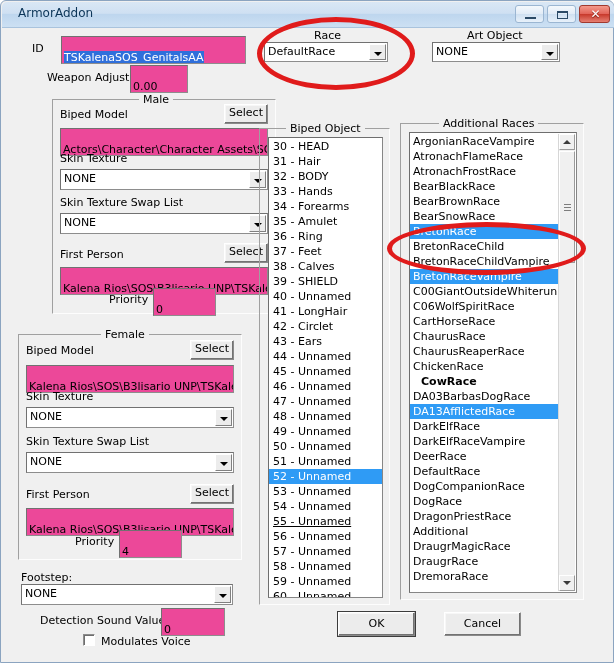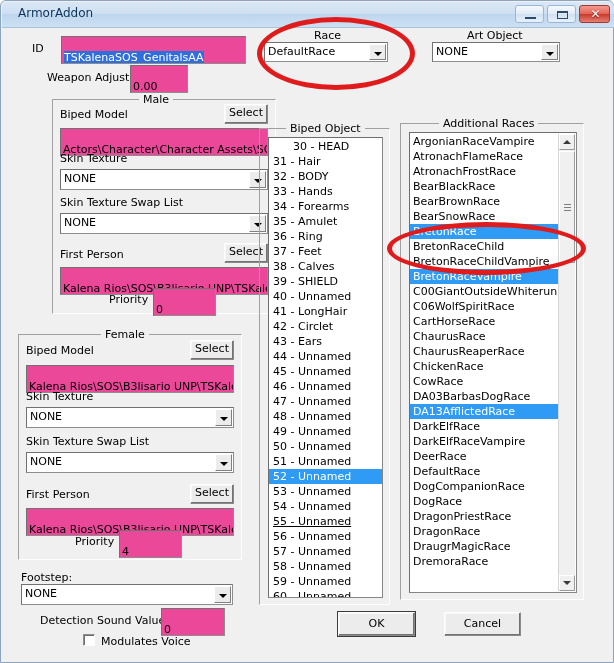--- a/index.html
+++ b/index.html
@@ -243,21 +243,21 @@
   <div class="lbl" style="left:39px;top:613px;">Detection Sound Value</div>
   <div class="txtbox" style="left:160px;top:607px;width:64px;height:19px;">0</div>
 
   <div class="checkbox" style="left:82px;top:633px;"></div>
   <div class="lbl" style="left:100px;top:634px;">Modulates Voice</div>
 
   <div class="group" style="left:258px;top:127px;width:131px;height:477px;">
     <div class="gtitle" style="left:26px;">Biped Object</div>
     <div class="listbox" style="left:8px;top:8px;width:115px;height:461px;" id="biped-list">
         <div style="position: absolute; left: 0px; top: 1px; right: 0px;">
-          <div class="listrow" style="padding-left: 4px; margin-left: 20px;">30 - HEAD</div>
+          <div class="listrow" style="padding-left: 4px;">30 - HEAD</div>
           <div class="listrow" style="padding-left: 4px;">31 - Hair</div>
           <div class="listrow" style="padding-left: 4px;">32 - BODY</div>
           <div class="listrow" style="padding-left: 4px;">33 - Hands</div>
           <div class="listrow" style="padding-left: 4px;">34 - Forearms</div>
           <div class="listrow" style="padding-left: 4px;">35 - Amulet</div>
           <div class="listrow" style="padding-left: 4px;">36 - Ring</div>
           <div class="listrow" style="padding-left: 4px;">37 - Feet</div>
           <div class="listrow" style="padding-left: 4px;">38 - Calves</div>
           <div class="listrow" style="padding-left: 4px;">39 - SHIELD</div>
           <div class="listrow" style="padding-left: 4px;">40 - Unnamed</div>
@@ -298,32 +298,33 @@
           <div class="listrow sel" style="padding-left: 3px;">BretonRace</div>
           <div class="listrow" style="padding-left: 3px;">BretonRaceChild</div>
           <div class="listrow" style="padding-left: 3px;">BretonRaceChildVampire</div>
           <div class="listrow sel" style="padding-left: 3px;">BretonRaceVampire</div>
           <div class="listrow" style="padding-left: 3px;">C00GiantOutsideWhiterunRace</div>
           <div class="listrow" style="padding-left: 3px;">C06WolfSpiritRace</div>
           <div class="listrow" style="padding-left: 3px;">CartHorseRace</div>
           <div class="listrow" style="padding-left: 3px;">ChaurusRace</div>
           <div class="listrow" style="padding-left: 3px;">ChaurusReaperRace</div>
           <div class="listrow" style="padding-left: 3px;">ChickenRace</div>
-          <div class="listrow" style="padding-left: 3px;">CowRace</div>
+          <div class="listrow" style="padding-left: 11px; font-weight: bold;">CowRace</div>
           <div class="listrow" style="padding-left: 3px;">DA03BarbasDogRace</div>
           <div class="listrow sel" style="padding-left: 3px;">DA13AfflictedRace</div>
           <div class="listrow" style="padding-left: 3px;">DarkElfRace</div>
           <div class="listrow" style="padding-left: 3px;">DarkElfRaceVampire</div>
           <div class="listrow" style="padding-left: 3px;">DeerRace</div>
           <div class="listrow" style="padding-left: 3px;">DefaultRace</div>
           <div class="listrow" style="padding-left: 3px;">DogCompanionRace</div>
           <div class="listrow" style="padding-left: 3px;">DogRace</div>
           <div class="listrow" style="padding-left: 3px;">DragonPriestRace</div>
-          <div class="listrow" style="padding-left: 3px;">DragonRace</div>
+          <div class="listrow" style="padding-left: 3px;">Additional</div>
           <div class="listrow" style="padding-left: 3px;">DraugrMagicRace</div>
+          <div class="listrow" style="padding-left: 3px;">DraugrRace</div>
           <div class="listrow" style="padding-left: 3px;">DremoraRace</div>
         </div>
       <div class="vscroll">
         <div class="sb-arrow up"></div>
         <div class="sb-thumb" style="top:17px;height:112px;">
           <span class="sb-grip">
               <i></i>
               <i></i>
               <i></i>
             </span>

